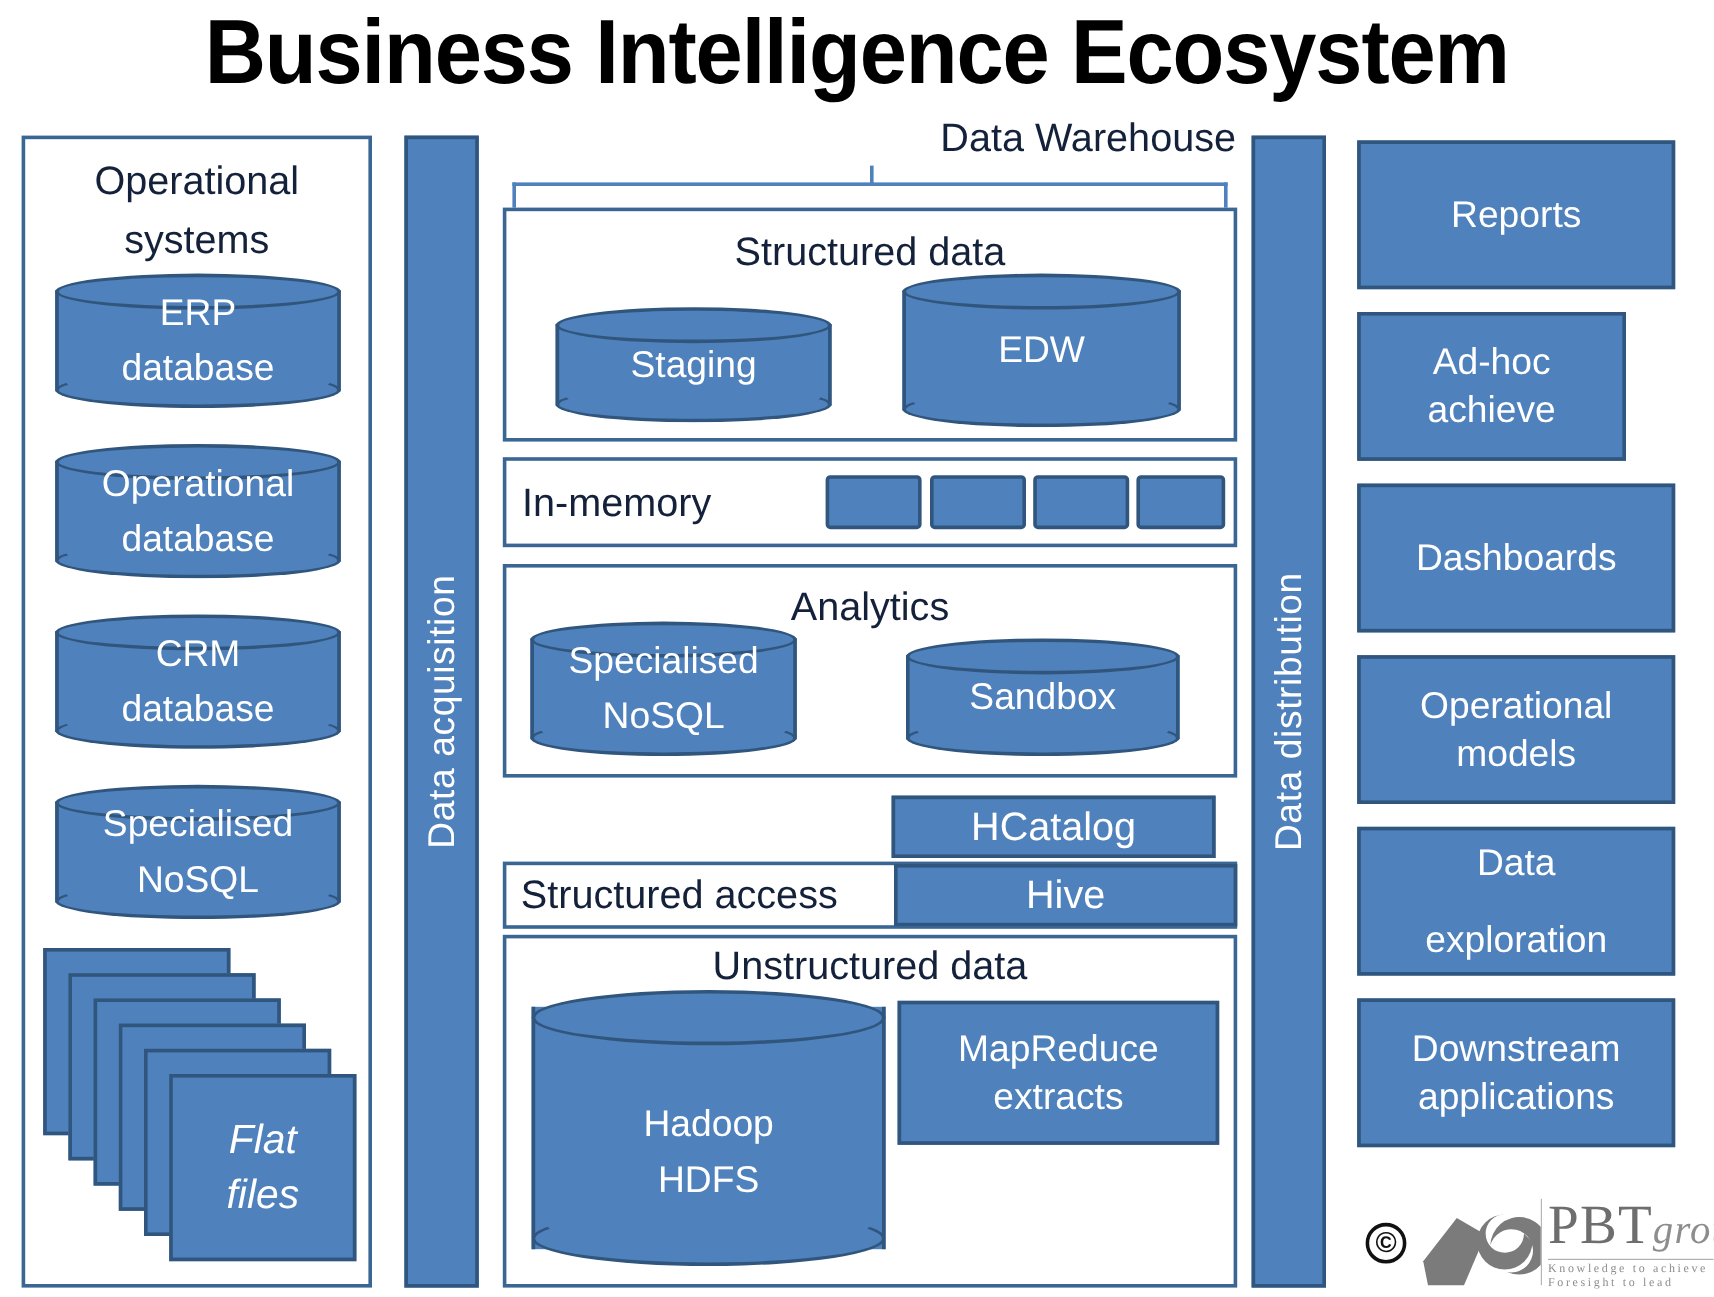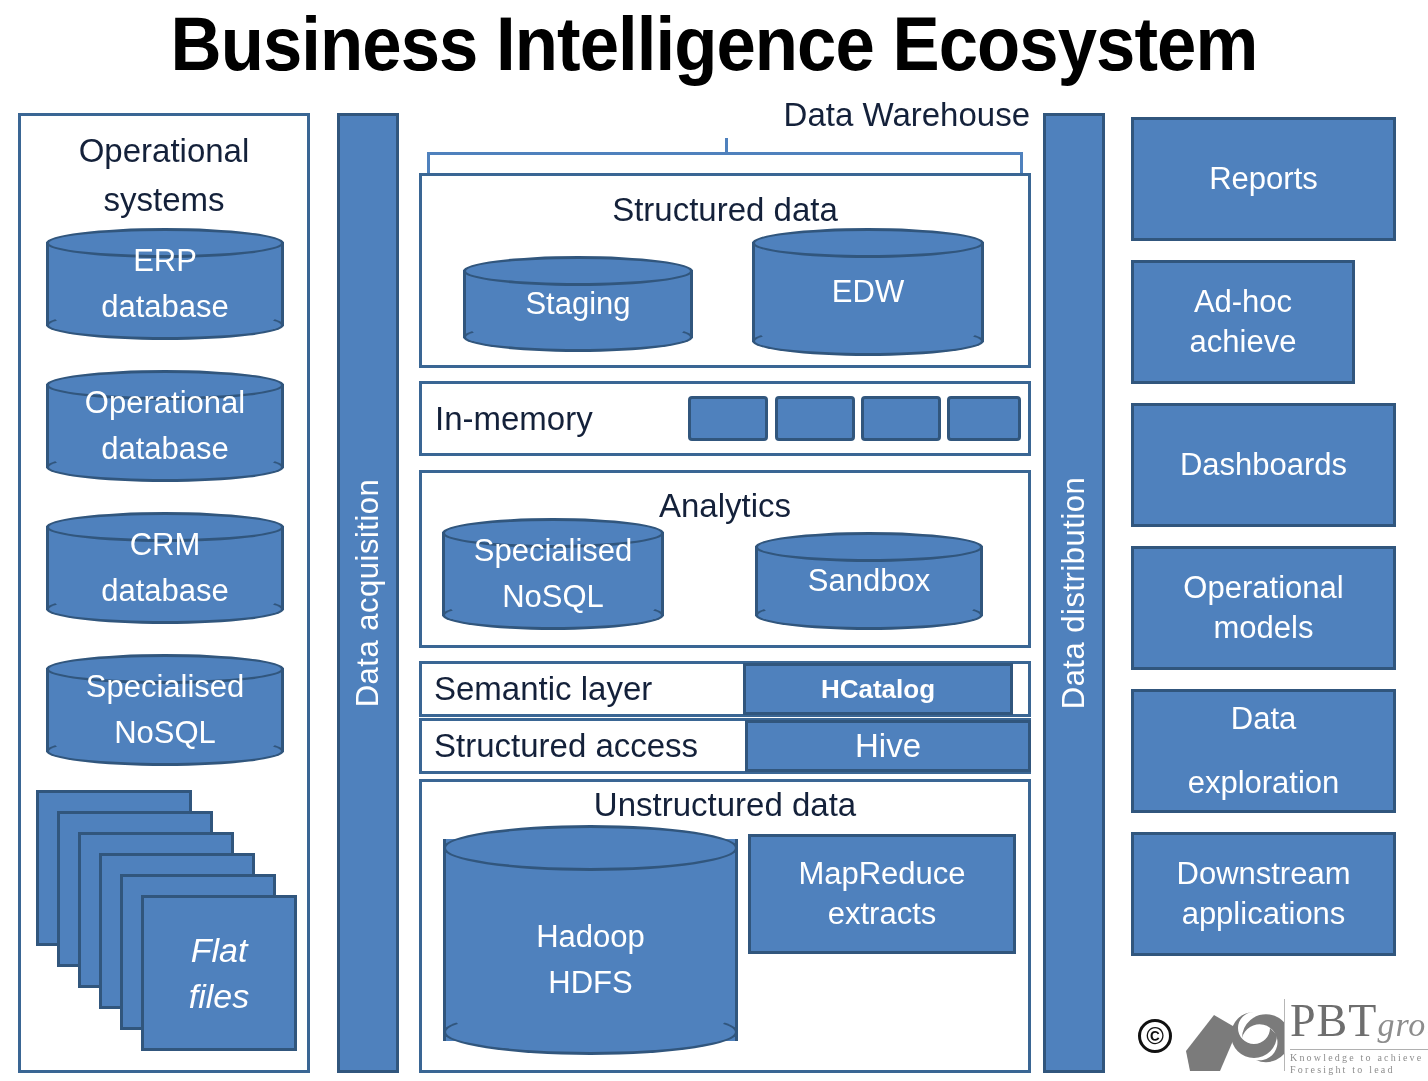--- a/index.html
+++ b/index.html
@@ -325,24 +325,21 @@
 
   <div class="cyl" style="left:755px; top:532px; width:228px; height:98px;">
     <div class="body"></div>
     <div class="bot"></div>
     <div class="cap"></div>
     <div class="label">
       <span>Sandbox</span>
     </div>
   </div>
 
-  <div class="band" style="left:419px; top:661px; width:612px; height:56px;">
-    <div class="left">Semantic layer</div>
-  </div>
-  <div class="blue" style="left:743px; top:663px; width:270px; height:52px; font-size:26px;font-weight:bold;">
+  <div class="blue" style="left:743px; top:663px; width:270px; height:52px; font-size:33px;">
     <span>HCatalog</span>
   </div>
 
   <div class="band" style="left:419px; top:718px; width:612px; height:56px;">
     <div class="left">Structured access</div>
   </div>
   <div class="blue" style="left:745px; top:720px; width:286px; height:52px; font-size:33px;">
     <span>Hive</span>
   </div>
 

